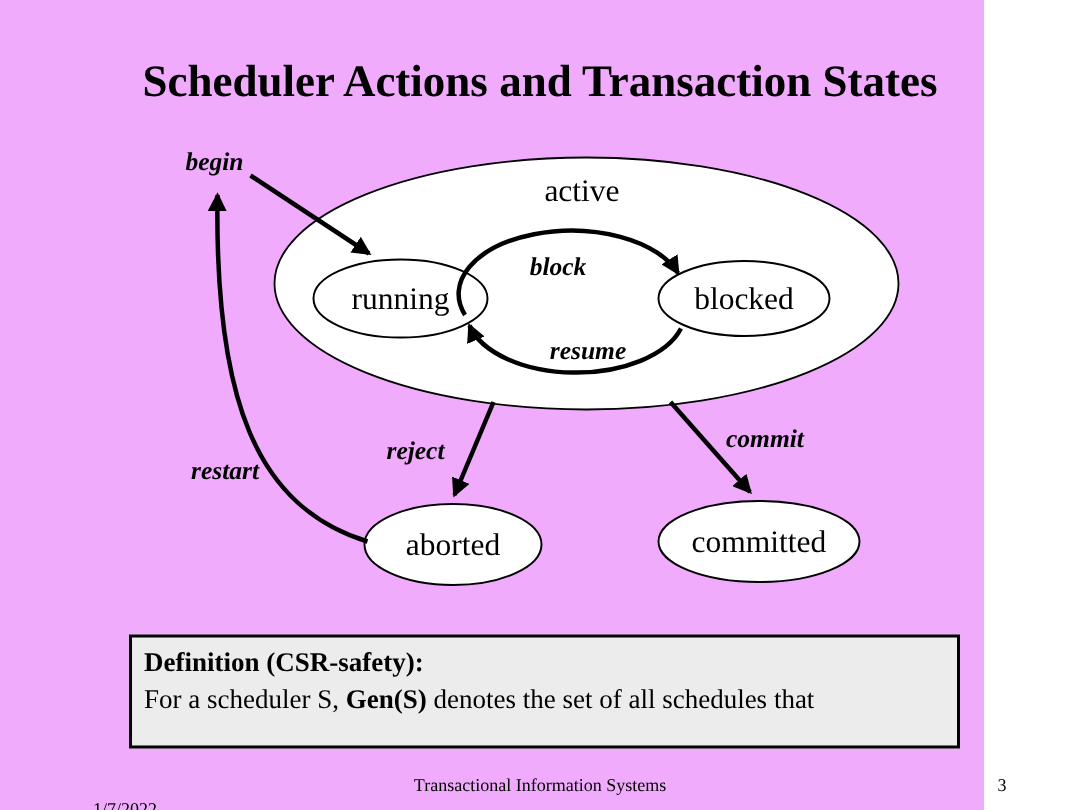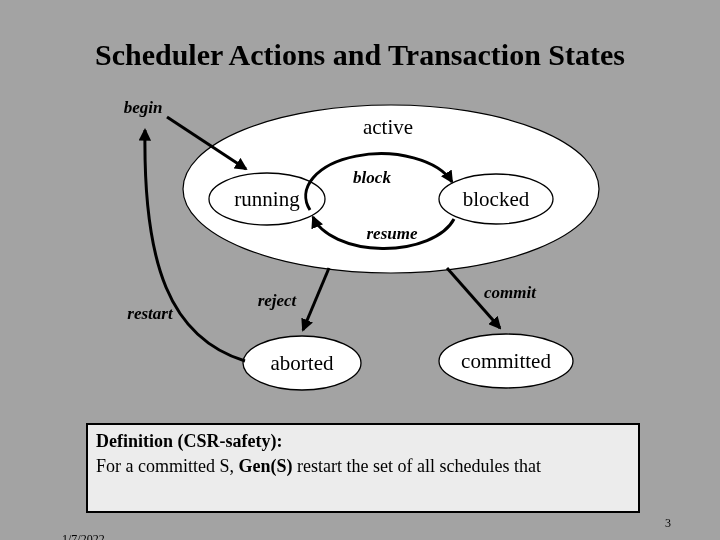--- a/index.html
+++ b/index.html
@@ -1,36 +1,36 @@
 <!DOCTYPE html>
 <html><head>
 <meta charset="utf-8">
 <style>
   html,body{margin:0;padding:0;}
   body{width:720px;height:540px;overflow:hidden;background:#ffffff;
        font-family:"Liberation Serif","DejaVu Serif",serif;color:#000;}
-  .slide{position:relative;width:720px;height:540px;background:#a3a3a3;}
+  .slide{position:relative;width:656px;height:540px;background:#f0abfc;}
 
   .title{position:absolute;left:0;top:38px;width:720px;margin:0;
          text-align:center;font-size:30px;font-weight:bold;line-height:1.1;
          font-family:"Liberation Serif","DejaVu Serif",serif;color:#000;}
 
   svg.diagram{position:absolute;left:0;top:0;width:720px;height:540px;}
   .state-ellipse{fill:#ffffff;stroke:#000;stroke-width:1.3;}
   .outer-ellipse{fill:#ffffff;stroke:#000;stroke-width:1.2;}
   .thick-arrow{fill:none;stroke:#000;stroke-width:3;}
   .state-label{font-family:"Liberation Serif","DejaVu Serif",serif;
                font-size:21px;fill:#000;text-anchor:middle;}
   .trans-label{font-family:"Liberation Serif","DejaVu Serif",serif;
                font-size:17px;font-weight:bold;font-style:italic;
                fill:#000;text-anchor:middle;}
 
   .defbox{position:absolute;left:86px;top:423px;width:536px;height:66px;
           background:#ececec;border:2px solid #000;
-          padding:4px 6px 16px 8px;font-size:18px;line-height:25px;}
+          padding:4px 6px 2px 8px;font-size:18px;line-height:25px;}
   .defline{white-space:nowrap;}
   .bold{font-weight:bold;}
 
   .footer{position:absolute;left:0;top:516px;width:720px;height:16px;
           font-size:12px;line-height:14px;}
   .f-date{position:absolute;left:62px;top:16px;}
   .f-title{position:absolute;left:0;top:0;width:720px;text-align:center;}
   .f-page{position:absolute;left:665px;top:0;}
 </style>
 </head>
@@ -72,22 +72,23 @@
     <text class="trans-label" x="372" y="183">block</text>
     <text class="trans-label" x="392" y="239">resume</text>
     <text class="trans-label" x="277" y="306">reject</text>
     <text class="trans-label" x="510" y="298">commit</text>
     <text class="trans-label" x="150" y="319">restart</text>
   </svg>
 
   <div class="defbox">
     <div class="defline bold">Definition (CSR-safety):</div>
     <div class="defline">
-      <span>For a committed S, </span><span class="bold">Gen(S)</span><span> restart the set of all schedules that</span>
+      <span>For a scheduler S, </span><span class="bold">Gen(S)</span><span> denotes the set of all schedules that</span>
     </div>
   </div>
 
   <div class="footer">
+    <span class="f-title">Transactional Information Systems</span>
     <span class="f-date">1/7/2022</span>
     <span class="f-page">3</span>
   </div>
 
 </div>
 
 </body></html>

